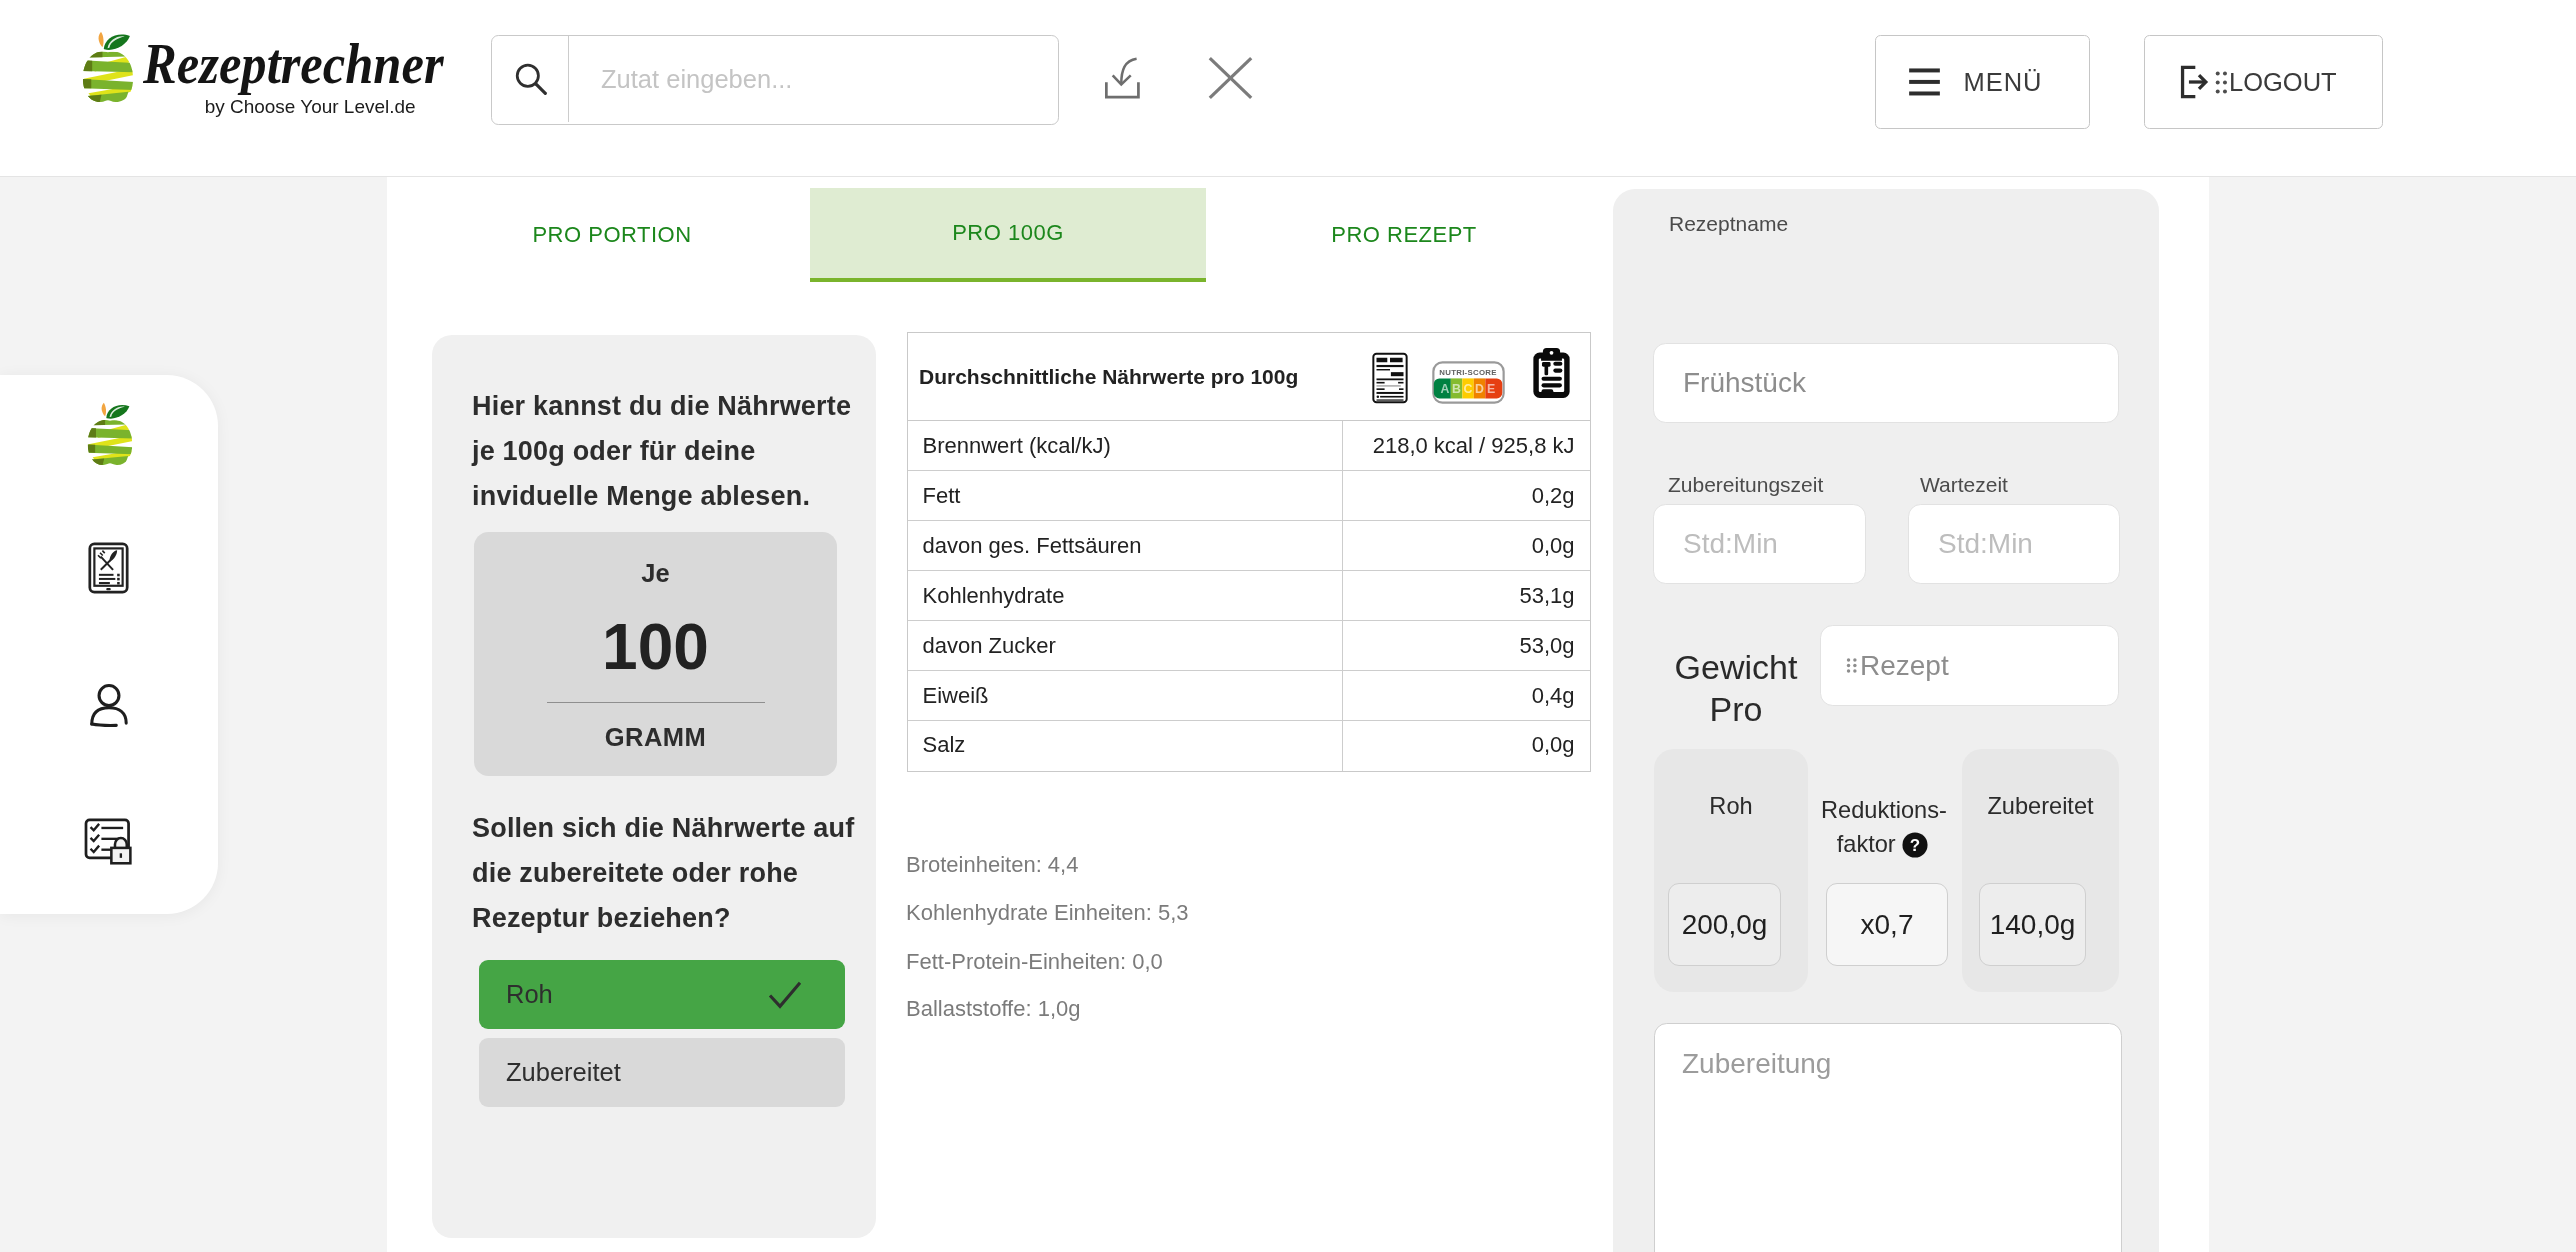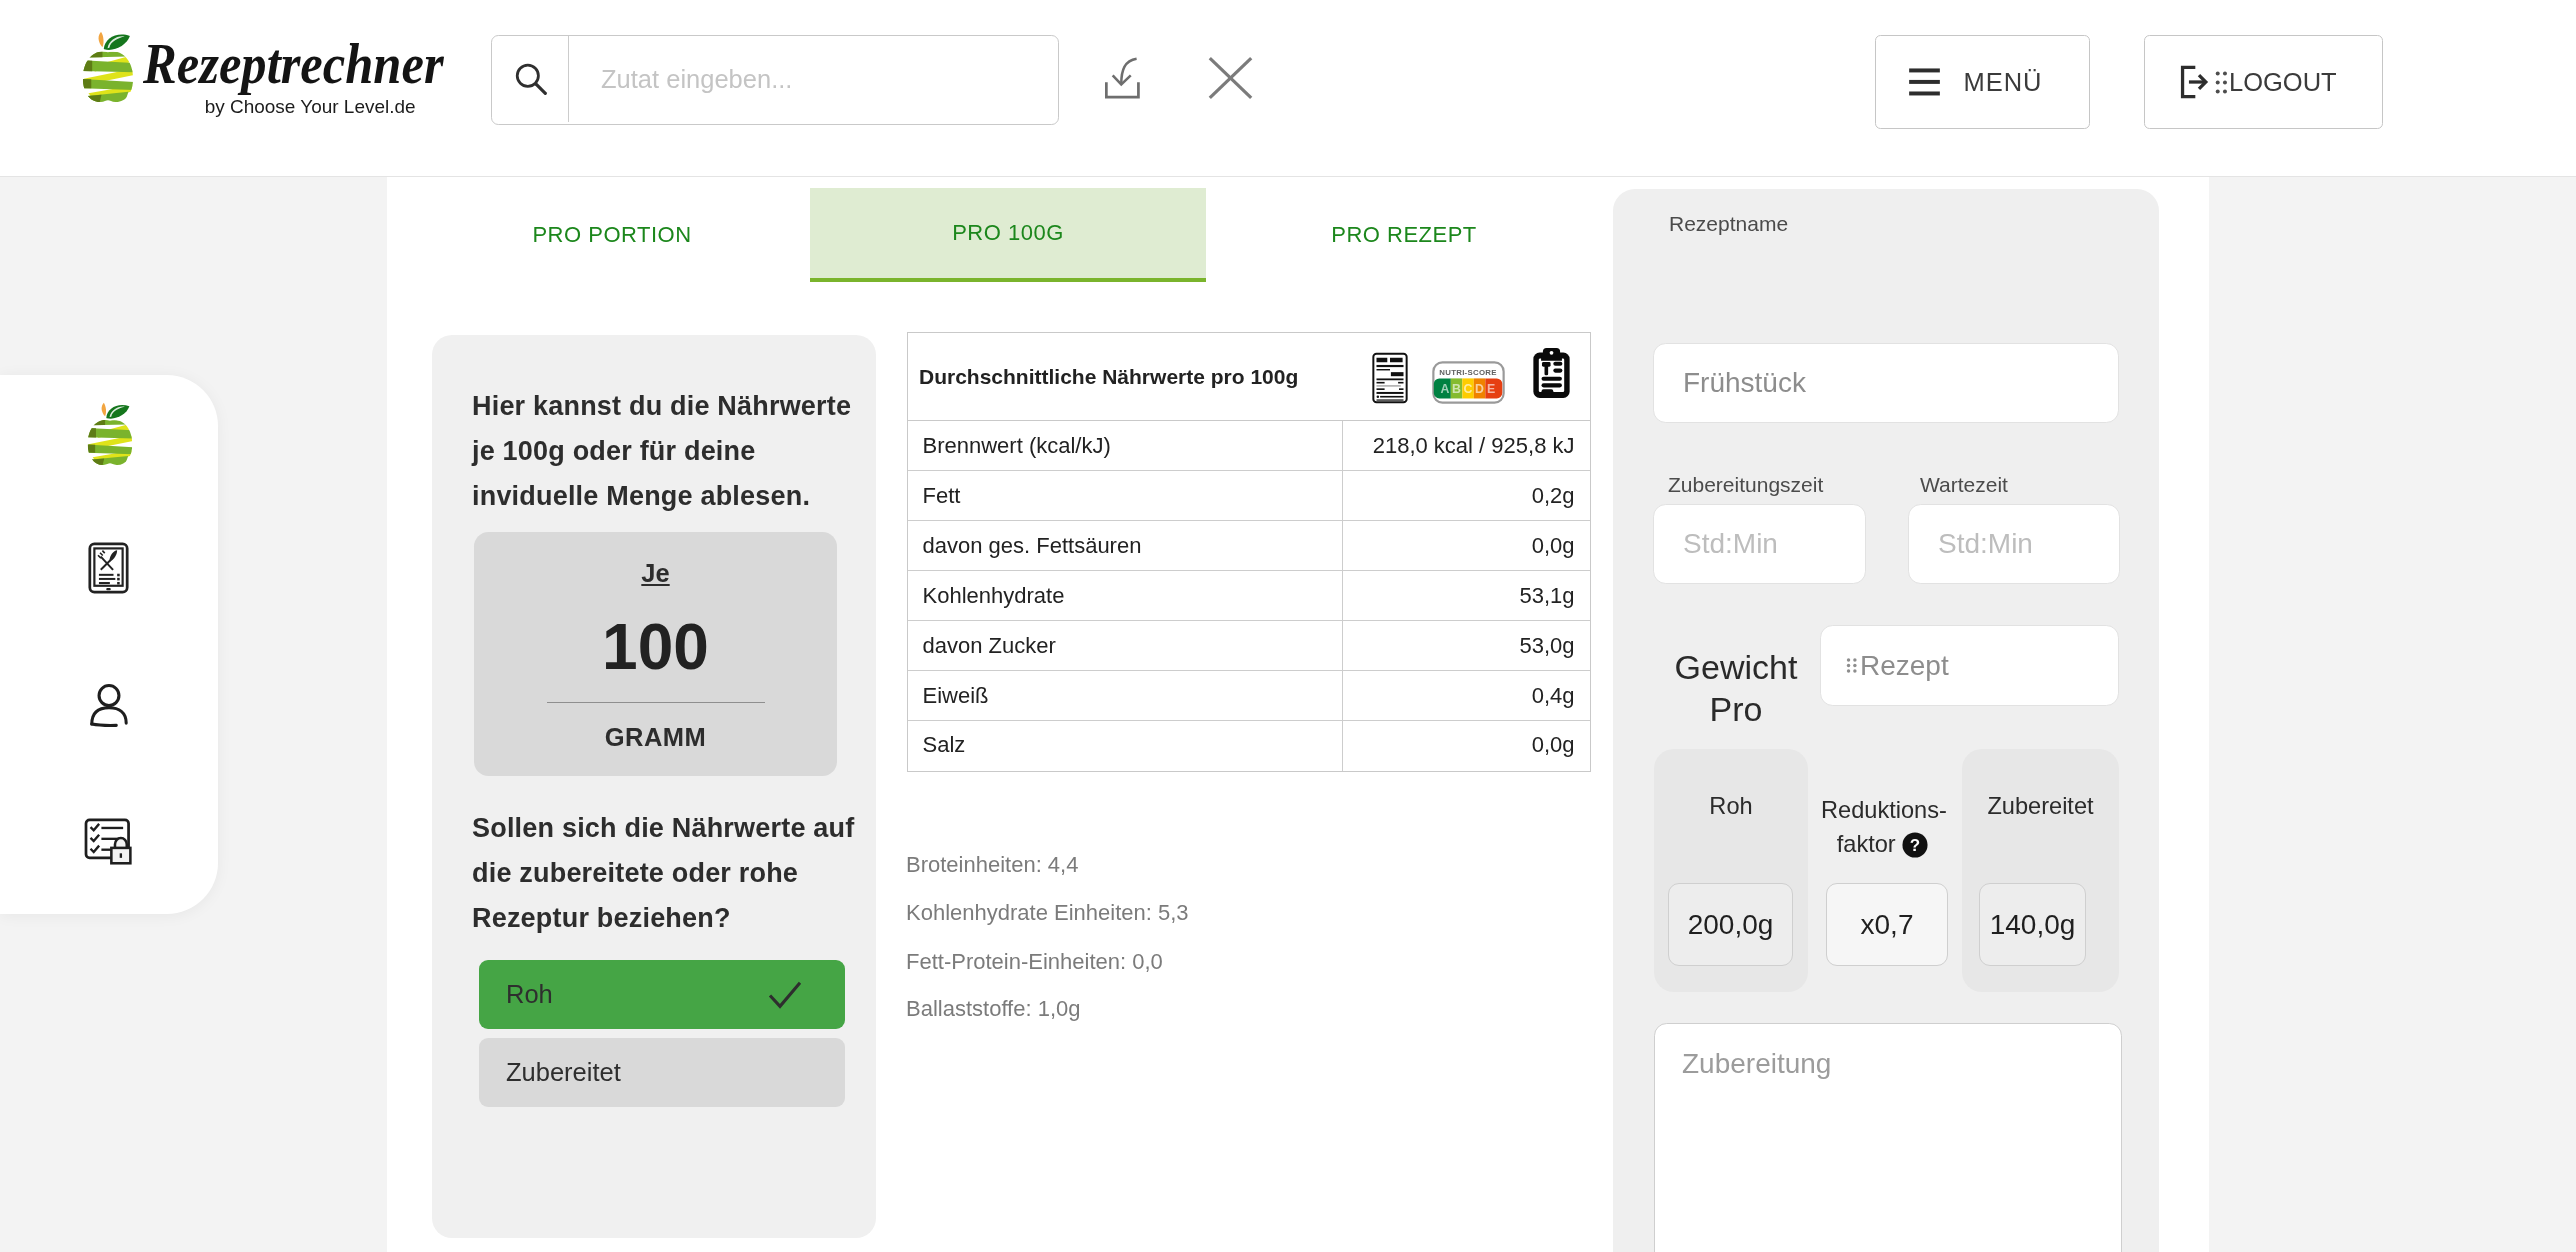--- a/index.html
+++ b/index.html
@@ -19,21 +19,21 @@
   .hbtn { position:absolute; top:35px; height:94px; background:#fff; border:1.8px solid #c6c6c6; border-radius:5.5px; display:flex; align-items:center; }
   #menubtn { left:1875px; width:215px; }
   #logoutbtn { left:2144px; width:239px; }
   .hbtn .btxt { font-size:25.5px; color:#3b3b3b; letter-spacing:0.9px; }
   #sidebar { position:absolute; left:0; top:375px; width:218px; height:539px; background:#fff; border-radius:0 51px 51px 0; box-shadow:0 1.8px 14.5px rgba(0,0,0,0.05); z-index:4; }
   .tab { position:absolute; top:188px; width:396px; height:94px; display:flex; align-items:center; justify-content:center; font-size:22px; letter-spacing:0.5px; color:#1c871c; }
   .tab.active { background:#dfecd2; border-bottom:4.5px solid #7ab42c; }
   #leftcard { position:absolute; left:432px; top:335px; width:444px; height:903px; background:#f0f0f0; border-radius:20px; }
   .bigtxt { font-weight:bold; font-size:27px; line-height:45px; color:#2d2d2d; letter-spacing:0.2px; }
   #jebox { position:absolute; left:42px; top:197px; width:363px; height:244px; background:#d9d9d9; border-radius:14.5px; text-align:center; }
-  #jebox .je { font-weight:bold; font-size:25.5px; color:#2d2d2d; margin-top:27px;text-decoration:underline; }
+  #jebox .je { font-weight:bold; font-size:25.5px; color:#2d2d2d; margin-top:27px; }
   #jebox .n100 { font-weight:bold; font-size:64px; color:#222; margin-top:22px; }
   #jebox .hr { width:218px; height:0.9px; background:#8f8f8f; margin:18px auto 0 auto; }
   #jebox .gramm { font-weight:bold; font-size:25.5px; color:#2d2d2d; margin-top:20px; letter-spacing:0.5px; }
   .selbtn { position:absolute; left:47px; width:366px; height:69px; border-radius:9px; display:flex; align-items:center; font-size:25.5px; color:#2e2e2e; padding-left:27px; }
   #rohbtn { top:625px; background:#45a545; }
   #zubbtn { top:703px; background:#d9d9d9; }
   #ntable { position:absolute; left:907px; top:332px; width:684px; height:440px; background:#fff; border:1.8px solid #c9c9c9; }
   #ntable .hrow { position:absolute; left:0; top:0; width:100%; height:88px; border-bottom:0.9px solid #c9c9c9; }
   #ntable .title { position:absolute; left:11px; top:0; height:88px; line-height:88px; font-weight:bold; font-size:21px; color:#222; }
   .trow { position:absolute; left:0; width:100%; border-bottom:0.9px solid #cdcdcd; }
@@ -311,21 +311,21 @@
     <div class="phtxt" style="margin-left:2.7px;">Rezept</div>
   </div>
   <div class="gbox" style="left:41px;top:560px;width:154px;height:243px;"></div>
   <div class="gbox" style="left:349px;top:560px;width:157px;height:243px;"></div>
   <div class="glab" style="left:41px;width:154px;top:604px;">Roh</div>
   <div class="glab" style="left:349px;width:157px;top:604px;">Zubereitet</div>
   <div class="glab" style="left:208px;width:123px;top:604px;line-height:34px;">Reduktions-<br>faktor <svg width="26" height="26" viewBox="0 0 29 29" style="vertical-align:-5.5px;font-size:26px">
           <circle cx="14.5" cy="14.5" r="14" fill="#111"></circle>
           <text x="14.5" y="21" text-anchor="middle" font-family="Liberation Sans" font-weight="bold" font-size="19" fill="#fff">?</text>
         </svg></div>
-  <div class="vbox" style="left:55px;top:694px;width:125px;height:83px;">200,0g</div>
+  <div class="vbox" style="left:55px;top:694px;width:113px;height:83px;">200,0g</div>
   <div class="vbox" style="left:213px;top:694px;width:122px;height:83px;background:#f6f6f6;">x0,7</div>
   <div class="vbox" style="left:366px;top:694px;width:107px;height:83px;">140,0g</div>
   <div class="rinput" style="left:41px;top:834px;width:468px;height:273px;border:0.9px solid #cfcfcf;align-items:flex-start;">
     <div class="phtxt" style="margin-left:27px;margin-top:23.6px;color:#9c9c9c;">Zubereitung</div>
   </div>
 </div>
 </div>
 
 
 </body></html>

